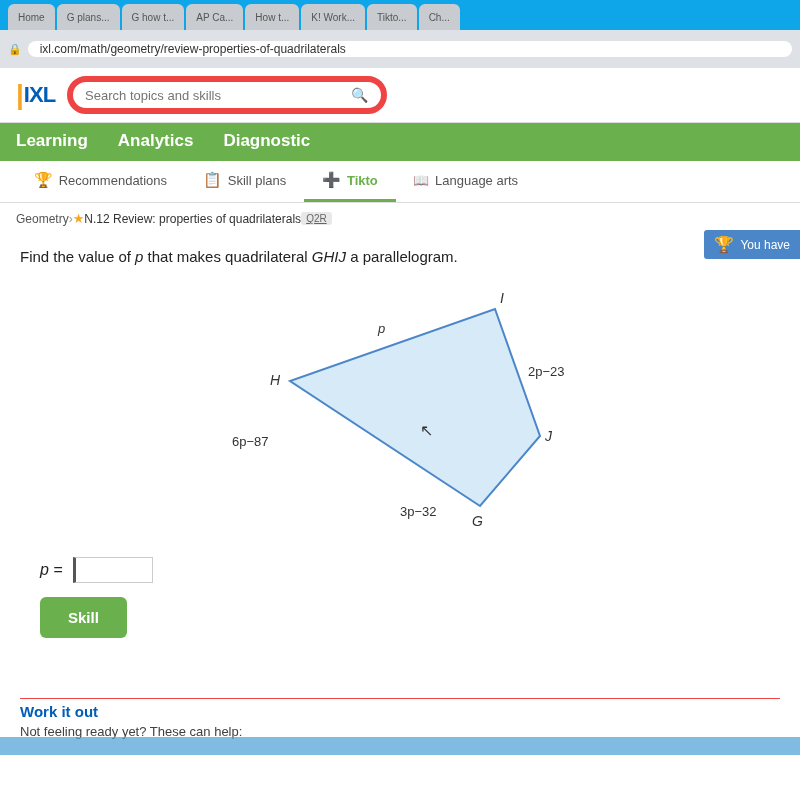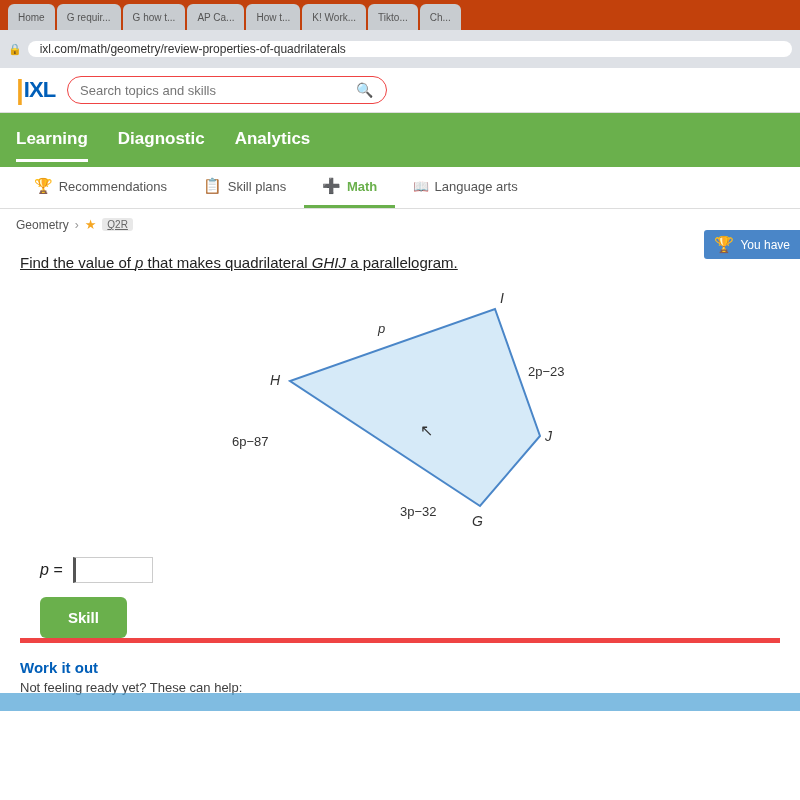--- a/index.html
+++ b/index.html
@@ -25,21 +25,21 @@
     }
     .browser-url {
       background: white;
       border-radius: 12px;
       padding: 1px 12px;
       font-size: 12px;
       color: #333;
       flex: 1;
     }
     .tab-bar {
-      background: #c2410c;
+      background: #0ea5e9;
       display: flex;
       align-items: flex-end;
       padding: 0 8px;
       height: 30px;
       gap: 2px;
       font-size: 10px;
       overflow: hidden;
     }
     .tab {
       background: white;
@@ -85,21 +85,21 @@
     }
     .logo-ixl {
       font-size: 22px;
       font-weight: 900;
       color: #005eb8;
       letter-spacing: -1px;
     }
     .search-bar {
       display: flex;
       align-items: center;
-      border: 1px solid #ef4444;
+      border: 6px solid #ef4444;
       border-radius: 20px;
       padding: 5px 12px;
       gap: 8px;
       flex: 1;
       max-width: 320px;
     }
     .search-bar input {
       border: none;
       outline: none;
       font-size: 13px;
@@ -110,21 +110,21 @@
       color: #888;
       font-size: 14px;
     }
 
     
     .nav-bar {
       background: #6ab04c;
       display: flex;
       align-items: center;
       padding: 0 16px;
-      height: 54px;
+      height: 38px;
       gap: 30px;
     }
     .nav-item {
       color: white;
       font-size: 17px;
       font-weight: 600;
       padding: 10px 0;
       cursor: pointer;
       border-bottom: 3px solid transparent;
       text-decoration: none;
@@ -163,21 +163,20 @@
       font-size: 15px;
     }
 
     
     .breadcrumb {
       display: flex;
       align-items: center;
       padding: 8px 16px 4px;
       font-size: 12px;
       color: #555;
-      gap: 6px;
     }
     .breadcrumb-link {
       color: #555;
       font-size: 12px;
     }
     .breadcrumb-sep {
       color: #999;
     }
     .breadcrumb-star {
       color: #f5a623;
@@ -216,23 +215,22 @@
 
     
     .content {
       padding: 16px 20px;
       position: relative;
     }
 
     .question-text {
       font-size: 15px;
       color: #222;
-      margin-bottom: 6px;
+      margin-bottom: 12px;
       line-height: 1.5;
-      text-decoration: underline;
     }
     .question-text em {
       font-style: italic;
     }
 
     
     .diagram-container {
       position: relative;
       width: 380px;
       height: 260px;
@@ -308,21 +306,21 @@
     }
     .lang-icon {
       font-size: 13px;
     }
   </style>
 </head>
 <body>
 
 <div class="tab-bar">
   <div class="tab inactive">Home</div>
-  <div class="tab inactive">G requir...</div>
+  <div class="tab inactive">G plans...</div>
   <div class="tab inactive">G how t...</div>
   <div class="tab inactive">AP Ca...</div>
   <div class="tab inactive">How t...</div>
   <div class="tab inactive">K! Work...</div>
   <div class="tab inactive">Tikto...</div>
   <div class="tab inactive">Ch...</div>
 </div>
 
 <div class="browser-bar">
   <span>🔒</span>
@@ -337,47 +335,48 @@
       <span class="logo-ixl">IXL</span>
     </div>
     <div class="search-bar">
       <input type="text" placeholder="Search topics and skills" style="">
       <span class="search-icon-unicode">🔍</span>
     </div>
   </div>
 
   <div class="nav-bar">
     <span class="nav-item active">Learning</span>
+    <span class="nav-item">Analytics</span>
     <span class="nav-item">Diagnostic</span>
-    <span class="nav-item">Analytics</span>
   </div>
 
   <div class="sub-nav">
     <div class="sub-nav-item">
       <span class="sub-nav-icon">🏆</span>
       <span>Recommendations</span>
     </div>
     <div class="sub-nav-item">
       <span class="sub-nav-icon">📋</span>
       <span>Skill plans</span>
     </div>
     <div class="sub-nav-item active">
       <span class="sub-nav-icon">➕</span>
-      <span>Math</span>
+      <span>Tikto</span>
     </div>
     <div class="sub-nav-item lang-arts-item">
       <span class="lang-icon">📖</span>
       <span>Language arts</span>
     </div>
   </div>
 
   <div class="breadcrumb">
     <span class="breadcrumb-link">Geometry</span>
     <span class="breadcrumb-sep">›</span>
     <span class="breadcrumb-star">★</span>
+    <span class="breadcrumb-current">N.12 Review: properties of quadrilaterals</span>
     <span class="badge">Q2R</span>
   </div>
 
   <div class="you-have-bar">
     <span class="trophy-icon">🏆</span>
     <span>You have</span>
   </div>
 
   <div class="content">
     <div class="question-text">
@@ -410,21 +409,21 @@
     
     <div class="answer-row">
       <span class="p-label">p =</span>
       <input class="answer-input" type="text" placeholder="" style="">
     </div>
 
     
     <button class="submit-btn">Skill</button>
 
     
-    <div style="border-top: 5px solid #ef4444; padding-top: 16px;">
+    <div style="margin-top: 60px; border-top: 1px solid #ef4444; padding-top: 4px;">
       <div class="work-title">Work it out</div>
       <div class="work-subtitle">Not feeling ready yet? These can help:</div>
     </div>
 
     
     <div class="blue-bottom"></div>
   </div>
 
 </div>
 

